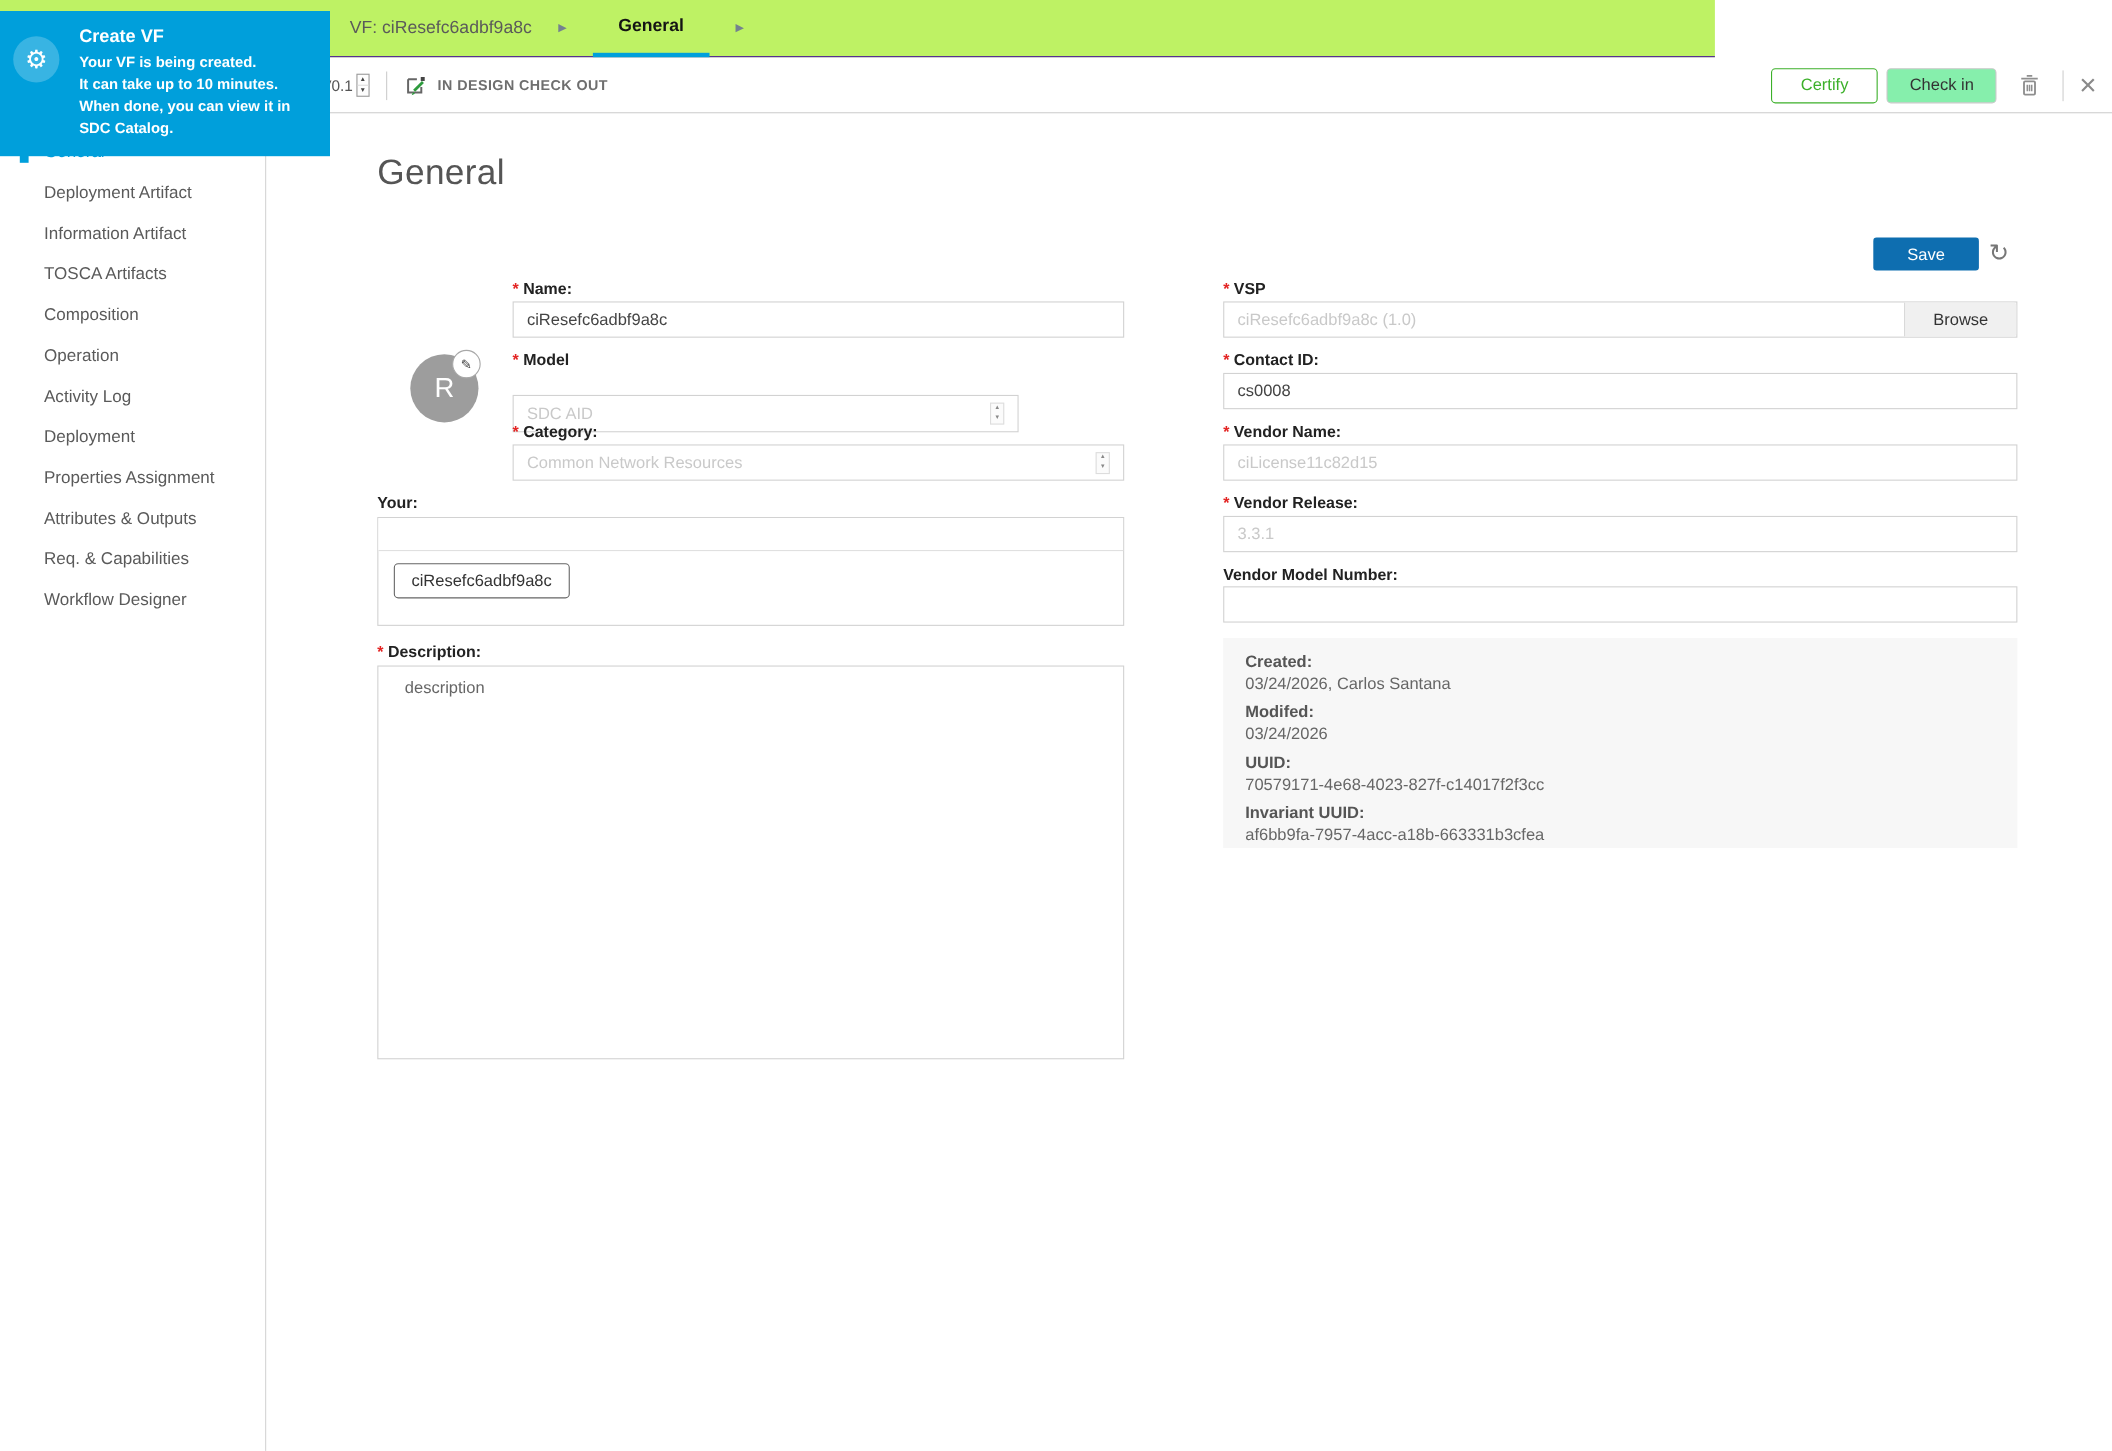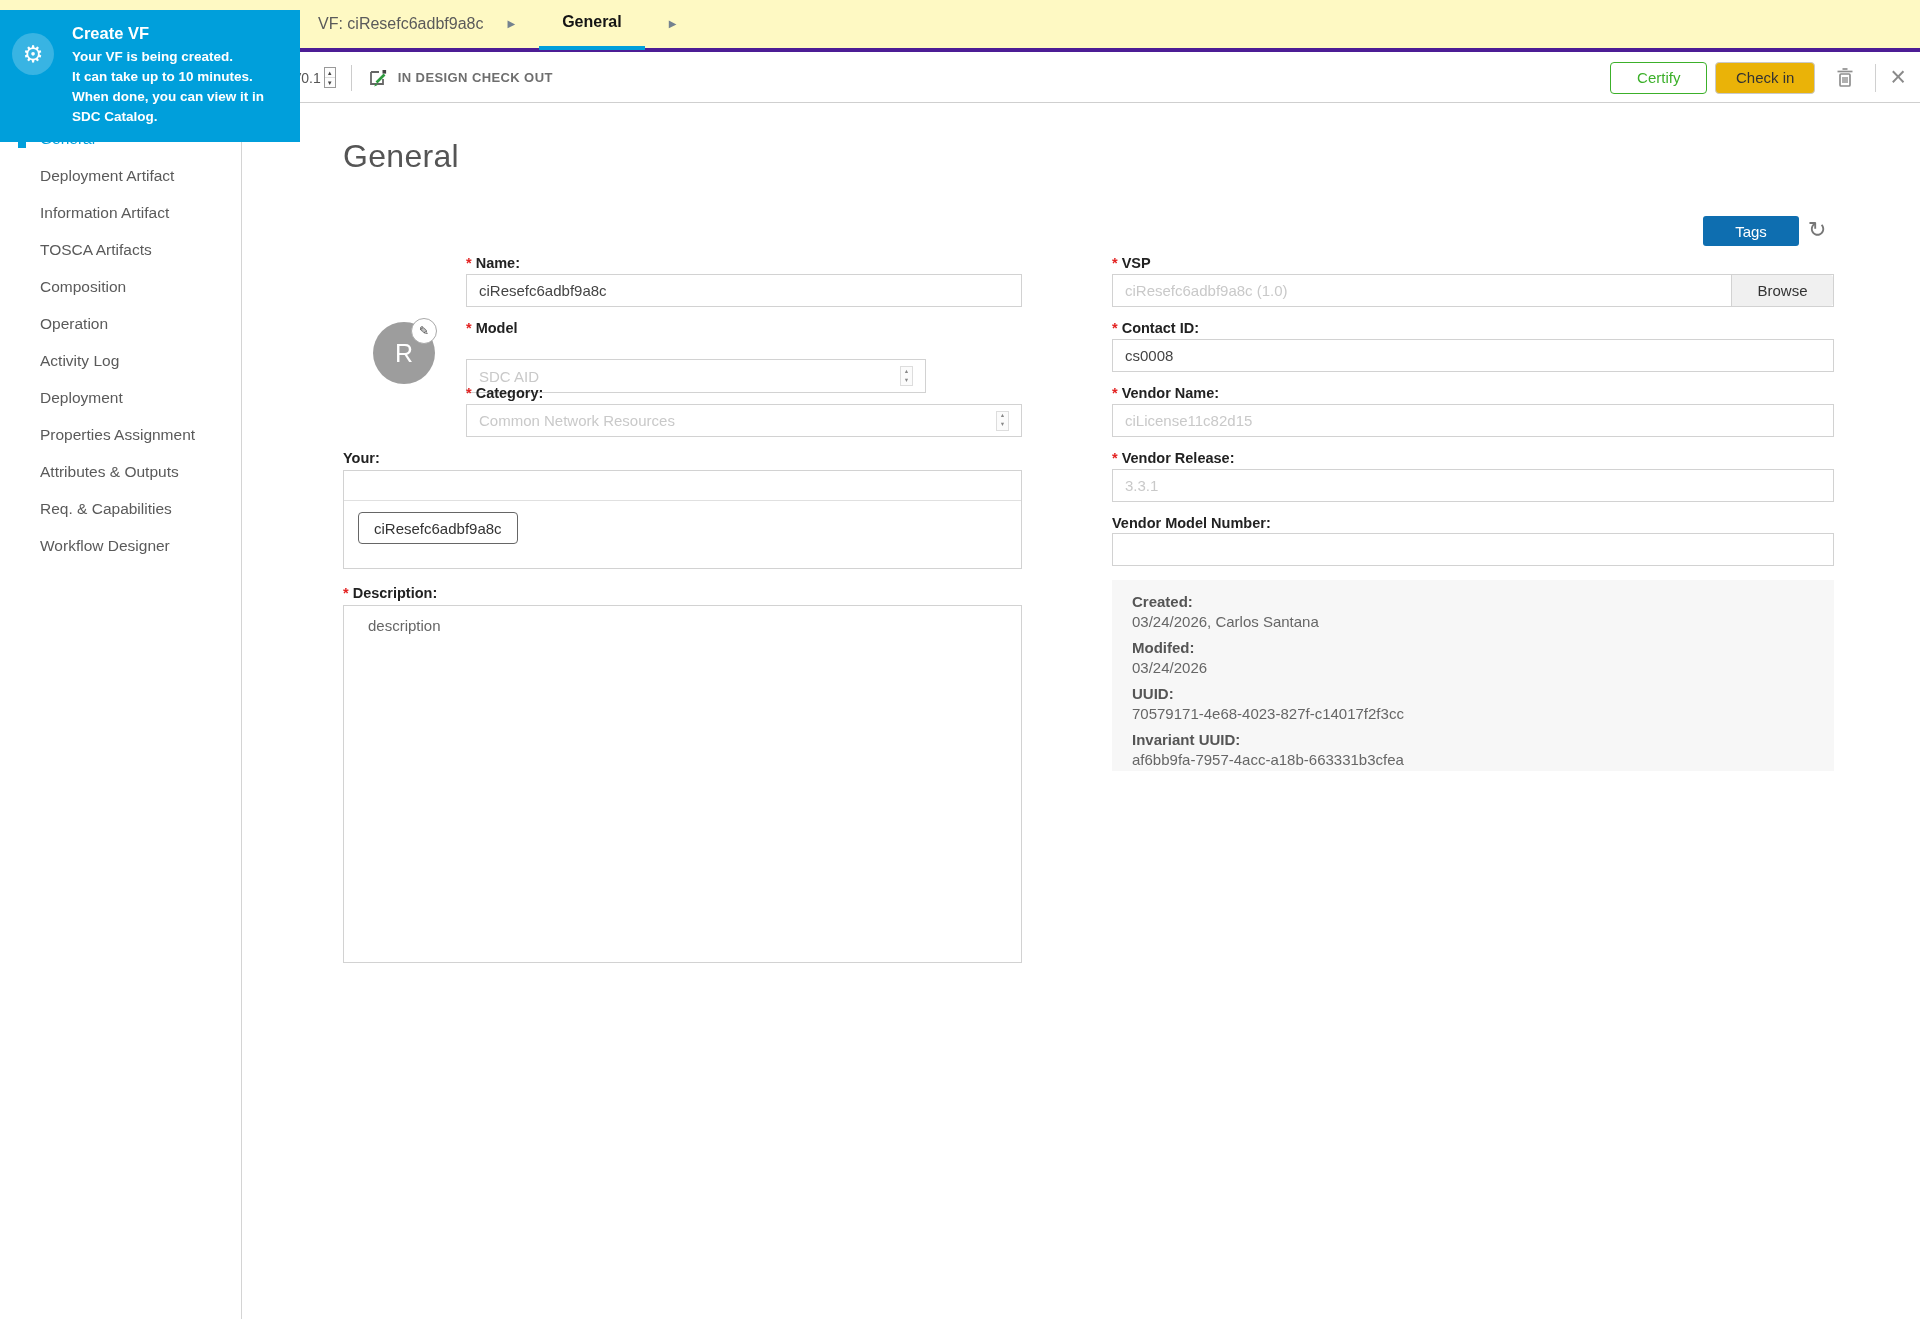--- a/index.html
+++ b/index.html
@@ -1,37 +1,37 @@
 <!DOCTYPE html>
 <html><head>
 <meta charset="utf-8">
 <style>
   *{margin:0;padding:0;box-sizing:border-box}
   html,body{width:1920px;height:1319px;background:#fff;font-family:"Liberation Sans","DejaVu Sans",sans-serif;color:#333}
   .app{position:relative;width:1920px;height:1319px;overflow:hidden;background:#fff}
 
   
-  .tabbar{position:absolute;top:0;left:0;width:1920px;height:52px;border-bottom:4px solid #4c1d95;background:#fef9c3;display:flex}
+  .tabbar{position:absolute;top:0;left:0;width:1559px;height:52px;border-bottom:1px solid #4c1d95;background:#bef264;display:flex}
   .tabs{display:flex;align-items:center;margin-left:318px}
   .tab-bc{font-size:16px;color:#5a5a5a;cursor:pointer}
   .caret{font-size:10px;color:#74828f;margin:0 24px;line-height:1}
   .tab-active{height:52px;display:flex;align-items:center;padding:0 23px;border-bottom:4px solid #009fdb;font-weight:bold;color:#141414;font-size:16px;cursor:pointer}
 
   
   .toolbar{position:absolute;top:53px;left:0;width:1920px;height:50px;border-bottom:1px solid #cfcfcf;background:#fff;display:flex;align-items:center}
   .version{margin-left:292px;font-size:14px;color:#555}
   .stepper{width:12px;height:21px;border:1px solid #999;margin-left:3px;display:flex;flex-direction:column;background:#fdfdfd;cursor:pointer}
   .stepper i{flex:1;display:flex;align-items:center;justify-content:center;font-style:normal;font-size:6px;color:#444;line-height:1}
   .stepper i:first-child{border-bottom:1px solid #ddd}
   .vdiv{width:1px;height:26px;background:#ccc;margin:0 15px}
   .state-icon{display:flex}
   .state-label{font-size:13px;font-weight:bold;color:#6e6e6e;letter-spacing:.4px;margin-left:9px}
   .tb-right{margin-left:auto;display:flex;align-items:center;margin-right:14px}
   .btn-certify{width:97px;height:32px;border:1px solid #3cb02a;color:#3cb02a;background:#fff;border-radius:4px;font-size:15px;font-family:inherit;cursor:pointer}
-  .btn-checkin{width:100px;height:32px;border:1px solid #c9c9c9;color:#333;background:#eab308;border-radius:4px;font-size:15px;font-family:inherit;margin-left:8px;cursor:pointer}
+  .btn-checkin{width:100px;height:32px;border:1px solid #c9c9c9;color:#333;background:#86efac;border-radius:4px;font-size:15px;font-family:inherit;margin-left:8px;cursor:pointer}
   .icon-btn{margin-left:18px;background:none;border:none;display:flex;cursor:pointer;align-items:center}
   .vdiv2{width:1px;height:28px;background:#d0d0d0;margin-left:18px}
   .btn-close{margin-left:14px;font-size:27px;color:#8a8a8a;background:none;border:none;line-height:1;font-family:inherit;cursor:pointer}
 
   
   .toast{position:absolute;left:0;top:10px;width:300px;height:132px;background:#009fdb;z-index:30}
   .toast-icon{position:absolute;left:12px;top:23px;width:42px;height:42px;border-radius:50%;background:rgba(255,255,255,.22);display:flex;align-items:center;justify-content:center;font-size:23px;color:#fff}
   .toast-texts{position:absolute;left:72px;top:14px;right:4px;color:#fff}
   .toast-title{font-size:16.5px;font-weight:bold;margin-bottom:4px}
   .toast-body{font-size:13.5px;font-weight:600;line-height:20px;white-space:pre-line}
@@ -160,21 +160,21 @@
           <span>Req. &amp; Capabilities</span>
         </li>
       <li>
           <span>Workflow Designer</span>
         </li>
     </ul>
   </nav>
 
   <h1 class="page-title">General</h1>
 
-  <button class="btn-save">Tags</button>
+  <button class="btn-save">Save</button>
   <button class="btn-revert"><span>↻</span></button>
 
   <div class="avatar">
       <span>R</span>
     </div>
   <div class="avatar-badge">
       <span>✎</span>
     </div>
 
   <label class="flabel" style="left:466px;top:255px"><span class="req">*</span><span>Name:</span></label>

